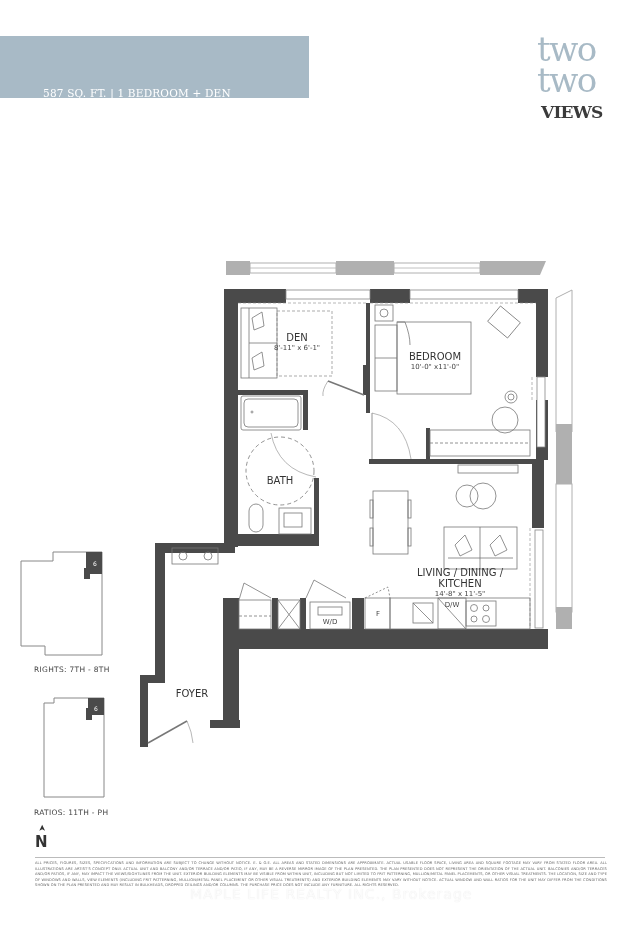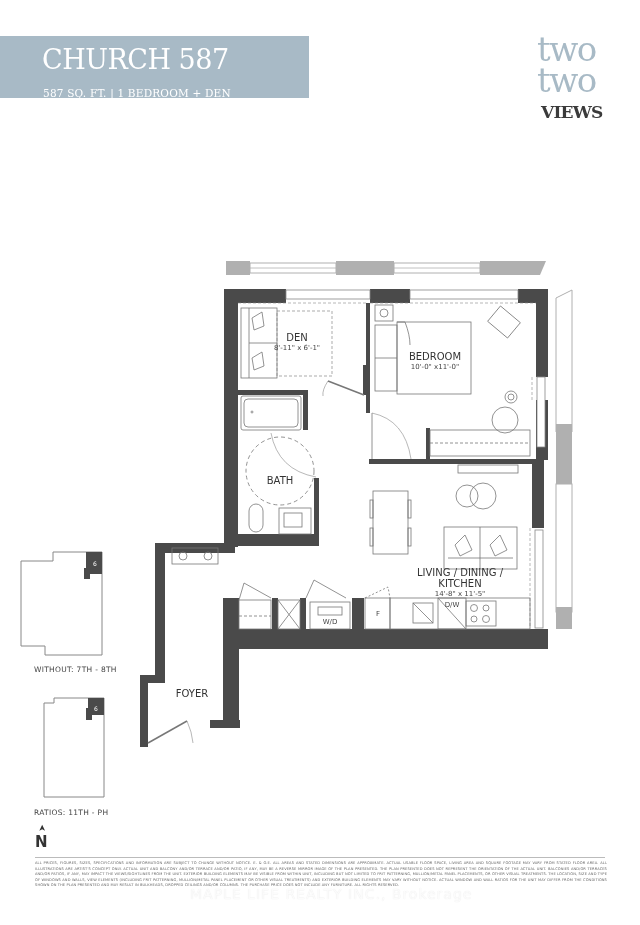--- a/index.html
+++ b/index.html
@@ -46,21 +46,20 @@
   }
   .watermark {
     position: absolute; left: 190px; top: 886px; font-size: 14px; color: rgba(255,255,255,0.85);
     letter-spacing: 1px; white-space: nowrap; text-shadow: 0 0 1px rgba(0,0,0,0.12);
   }
 </style>
 </head>
 <body>
 
 <div class="banner">
-  <div class="banner-title">CHURCH 587</div>
   <div class="banner-sub">587 SQ. FT.  |  1 BEDROOM + DEN</div>
 </div>
 
 <div class="logo">
   <span class="logo-word">two</span>
   <span class="logo-word">two</span>
   <span class="logo-church">VIEWS</span>
 </div>
 
 <svg class="plan" width="640" height="925" viewBox="0 0 640 925">
@@ -247,21 +246,21 @@
     <polygon points="86,552 102,552 102,574 90,574 90,579 84,579 84,568 86,568" fill="#4a4a4a"></polygon>
     <text x="95" y="566" font-size="6" fill="#fff" text-anchor="middle">6</text>
   </g>
   <g>
     <polygon points="44,703 54,703 54,698 104,698 104,797 44,797" fill="#fff" stroke="#888" stroke-width="1"></polygon>
     <polygon points="88,698 104,698 104,715 92,715 92,720 86,720 86,708 88,708" fill="#4a4a4a"></polygon>
     <text x="96" y="711" font-size="6" fill="#fff" text-anchor="middle">6</text>
   </g>
 </svg>
 
-<div class="key-caption" style="left:34px;top:665px;">WITHOUT: 7TH - 8TH</div>
+<div class="key-caption" style="left:34px;top:665px;">RIGHTS: 7TH - 8TH</div>
 <div class="key-caption" style="left:34px;top:808px;">RATIOS: 11TH - PH</div>
 
 <div class="north-arrow">➤</div>
 <div class="north">N</div>
 
 <div class="footer-rule"></div>
 <div class="disclaimer">ALL PRICES, FIGURES, SIZES, SPECIFICATIONS AND INFORMATION ARE SUBJECT TO CHANGE WITHOUT NOTICE. E. &amp; O.E. ALL AREAS AND STATED DIMENSIONS ARE APPROXIMATE. ACTUAL USABLE FLOOR SPACE, LIVING AREA AND SQUARE FOOTAGE MAY VARY FROM STATED FLOOR AREA. ALL ILLUSTRATIONS ARE ARTIST'S CONCEPT ONLY. ACTUAL UNIT AND BALCONY AND/OR TERRACE AND/OR PATIO, IF ANY, MAY BE A REVERSE MIRROR IMAGE OF THE PLAN PRESENTED. THE PLAN PRESENTED DOES NOT REPRESENT THE ORIENTATION OF THE ACTUAL UNIT. BALCONIES AND/OR TERRACES AND/OR PATIOS, IF ANY, MAY IMPACT THE VIEWS/SIGHTLINES FROM THE UNIT. EXTERIOR BUILDING ELEMENTS MAY BE VISIBLE FROM WITHIN UNIT, INCLUDING BUT NOT LIMITED TO FRIT PATTERNING, MULLION/METAL PANEL PLACEMENTS, OR OTHER VISUAL TREATMENTS. THE LOCATION, SIZE AND TYPE OF WINDOWS AND WALLS, VIEW ELEMENTS (INCLUDING FRIT PATTERNING, MULLION/METAL PANEL PLACEMENT OR OTHER VISUAL TREATMENTS) AND EXTERIOR BUILDING ELEMENTS MAY VARY WITHOUT NOTICE. ACTUAL WINDOW AND WALL RATIOS FOR THE UNIT MAY DIFFER FROM THE CONDITIONS SHOWN ON THE PLAN PRESENTED AND MAY RESULT IN BULKHEADS, DROPPED CEILINGS AND/OR COLUMNS. THE PURCHASE PRICE DOES NOT INCLUDE ANY FURNITURE. ALL RIGHTS RESERVED.</div>
 <div class="watermark">MAPLE LIFE REALTY INC., Brokerage</div>
 
 <style>

